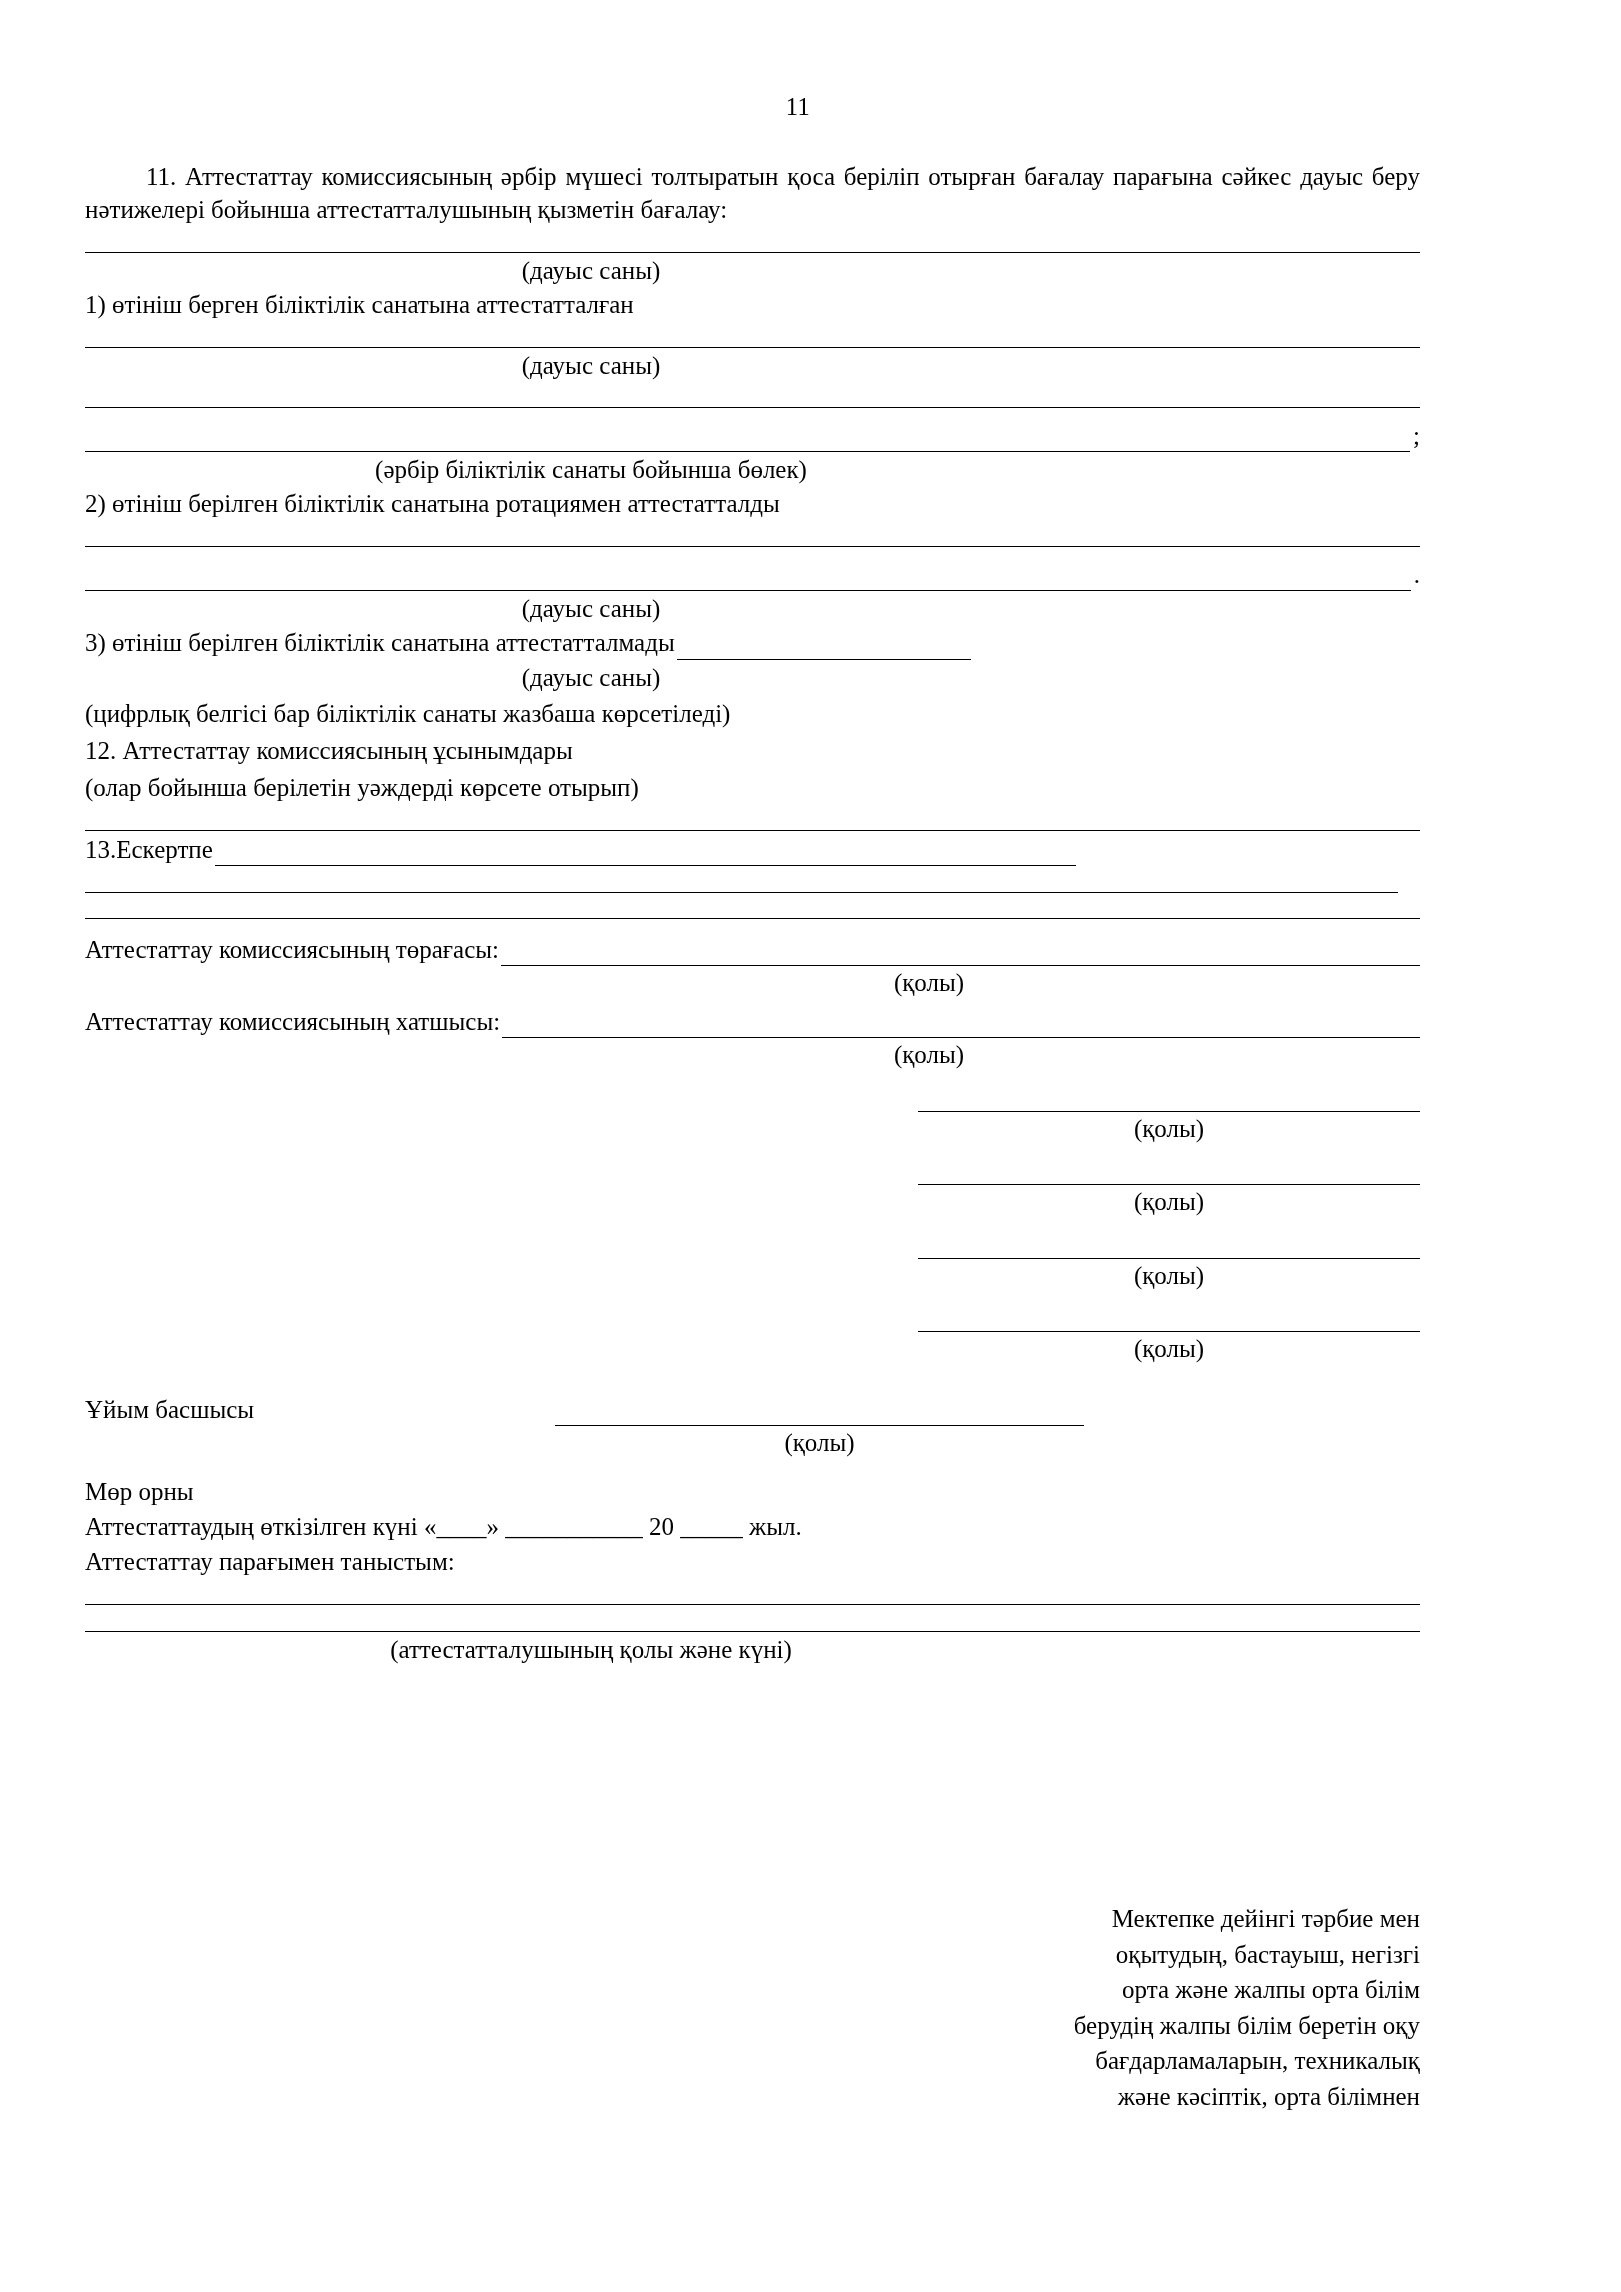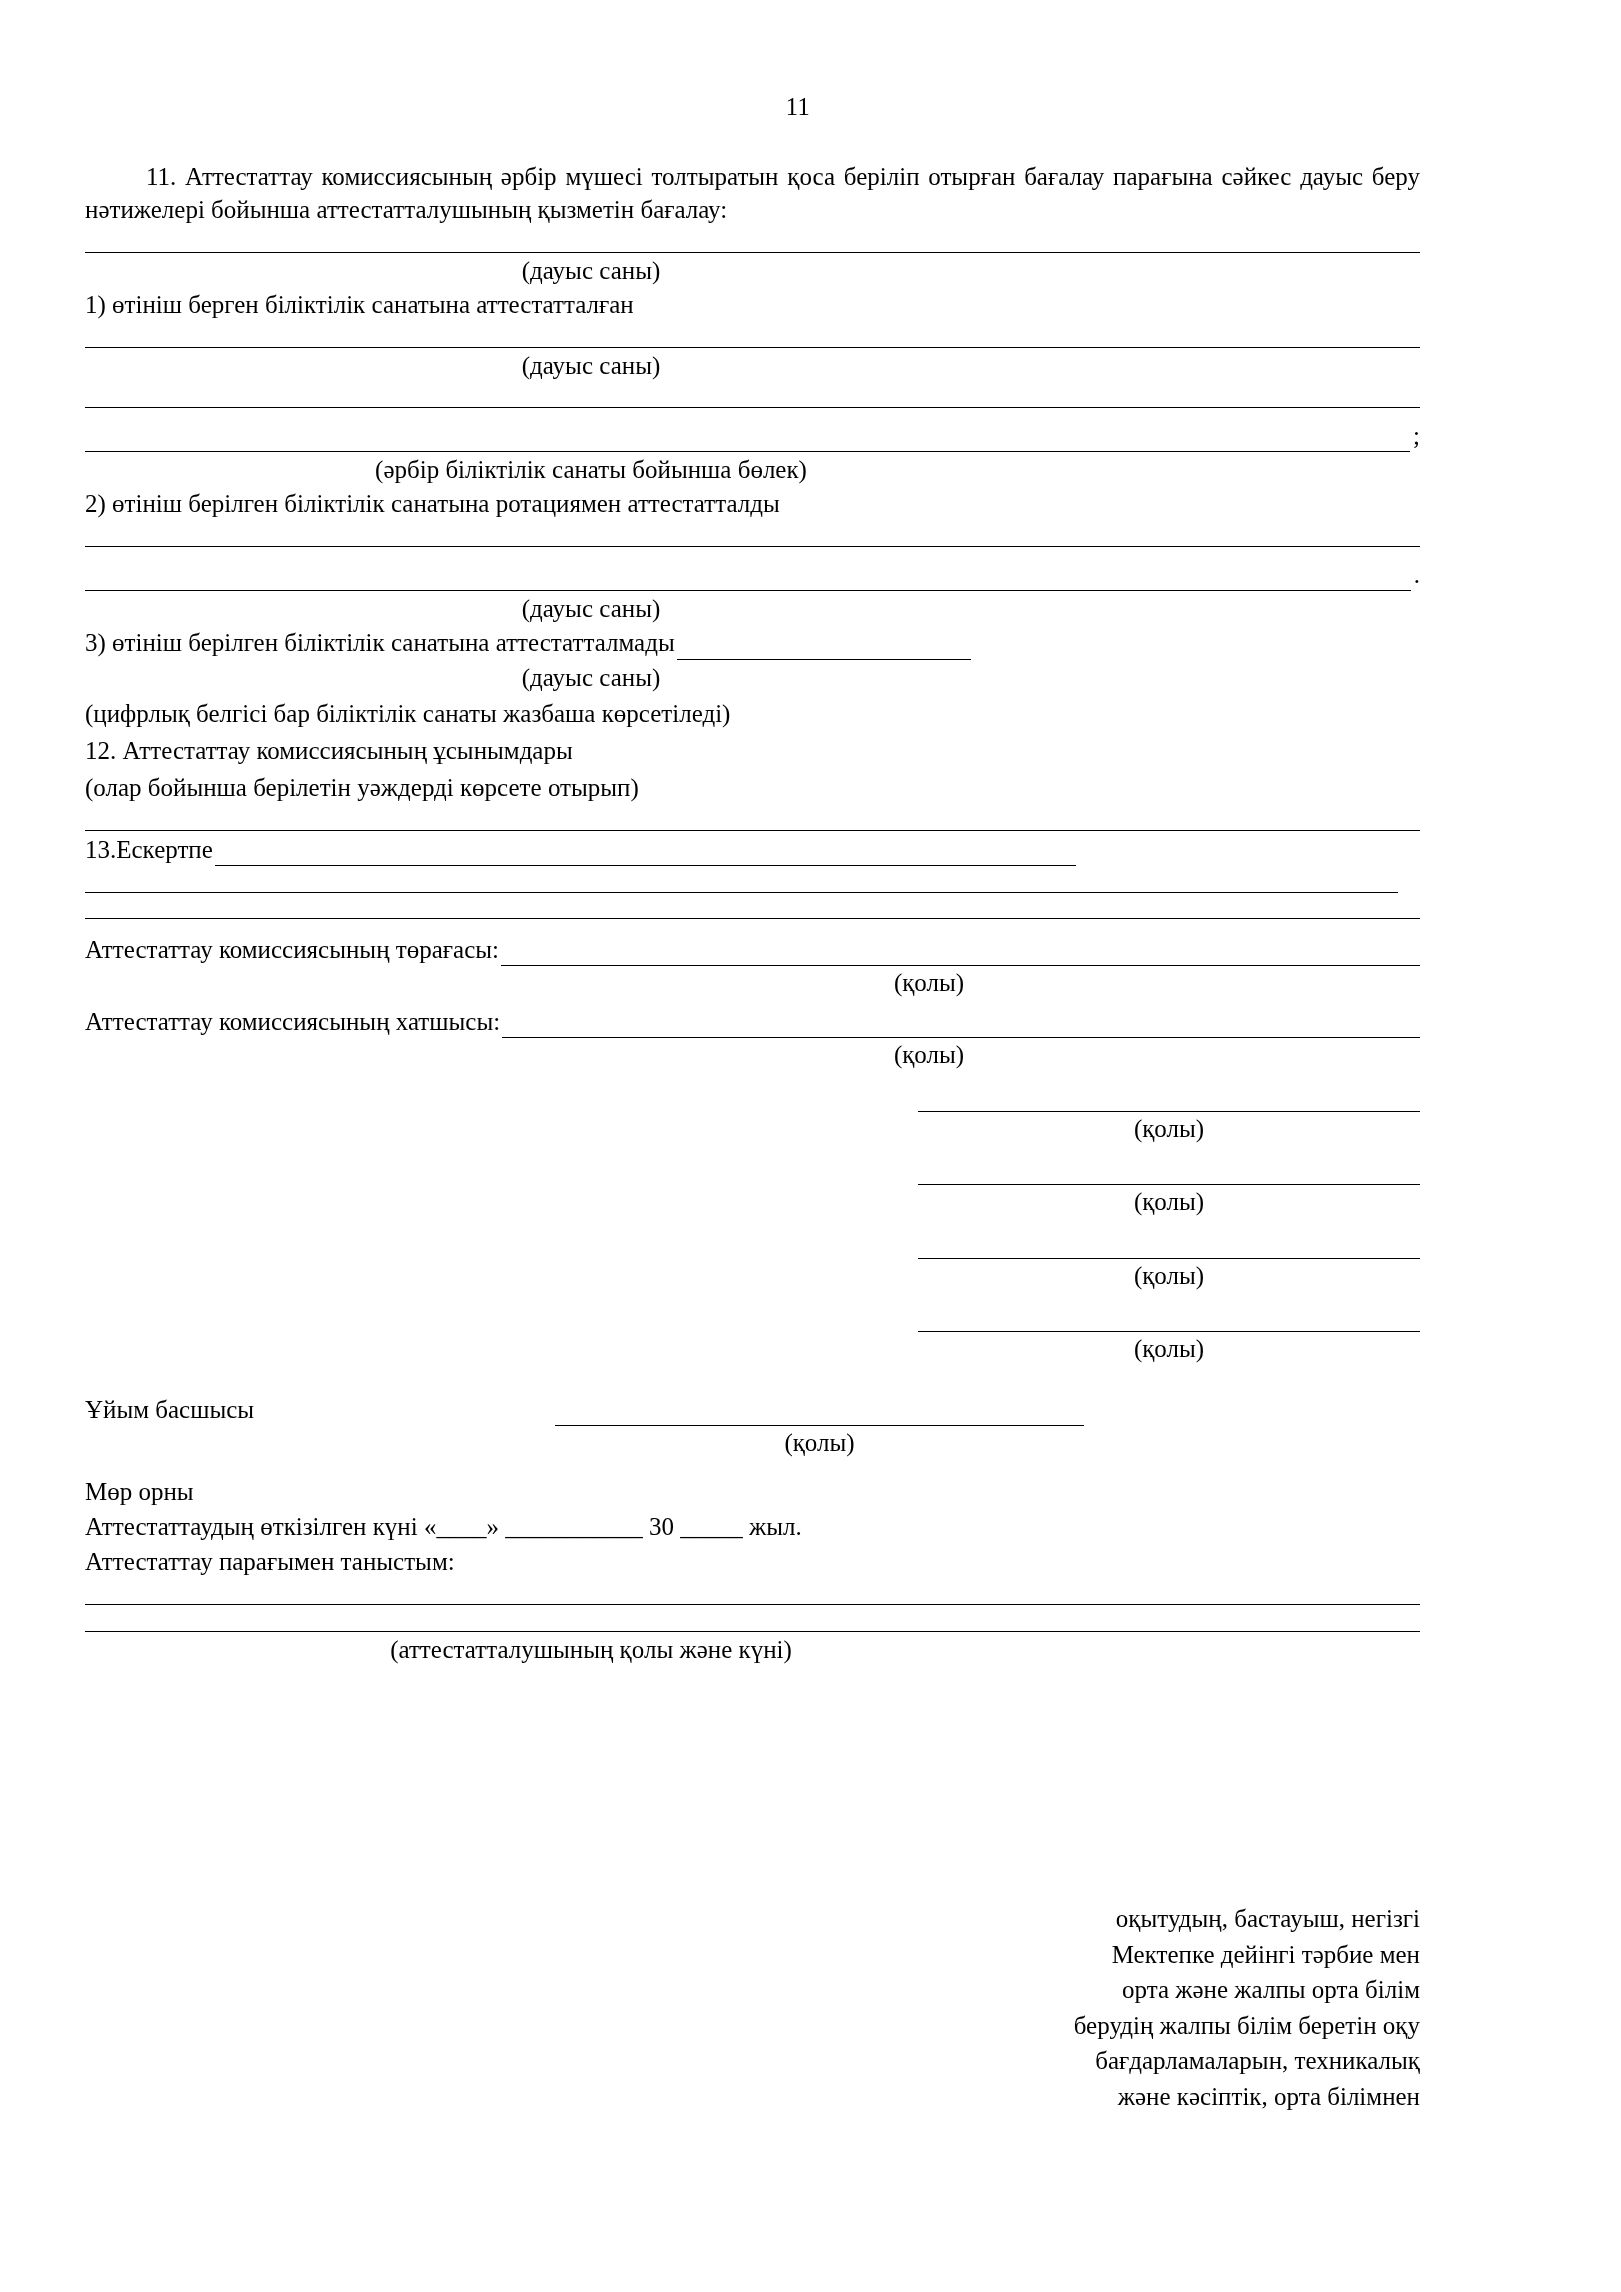--- a/index.html
+++ b/index.html
@@ -228,32 +228,32 @@
     </div>
     <div class="member-koly">(қолы)</div>
 
     <div class="leader-row">
       <span class="leader-label">Ұйым басшысы</span>
       <span class="leader-line"></span>
     </div>
     <div class="leader-koly">(қолы)</div>
 
     <div class="plain" style="margin-top:15.7px;">Мөр орны</div>
-    <div class="date-row">Аттестаттаудың өткізілген күні «____» ___________ 30 _____ жыл.</div>
+    <div class="date-row">Аттестаттаудың өткізілген күні «____» ___________ 20 _____ жыл.</div>
     <div class="date-row">Аттестаттау парағымен таныстым:</div>
 
     <div class="line-full"></div>
     <div class="line-full"></div>
     <div class="caption caption-indent">(аттестатталушының қолы және күні)</div>
 
   </div>
 
   <div class="bottom-note">
+    <div>Мектепке дейінгі тәрбие мен</div>
     <div>оқытудың, бастауыш, негізгі</div>
-    <div>Мектепке дейінгі тәрбие мен</div>
     <div>орта және жалпы орта білім</div>
     <div>берудің жалпы білім беретін оқу</div>
     <div>бағдарламаларын, техникалық</div>
     <div>және кәсіптік, орта білімнен</div>
   </div>
 
 </div>
 
 
 </body></html>

